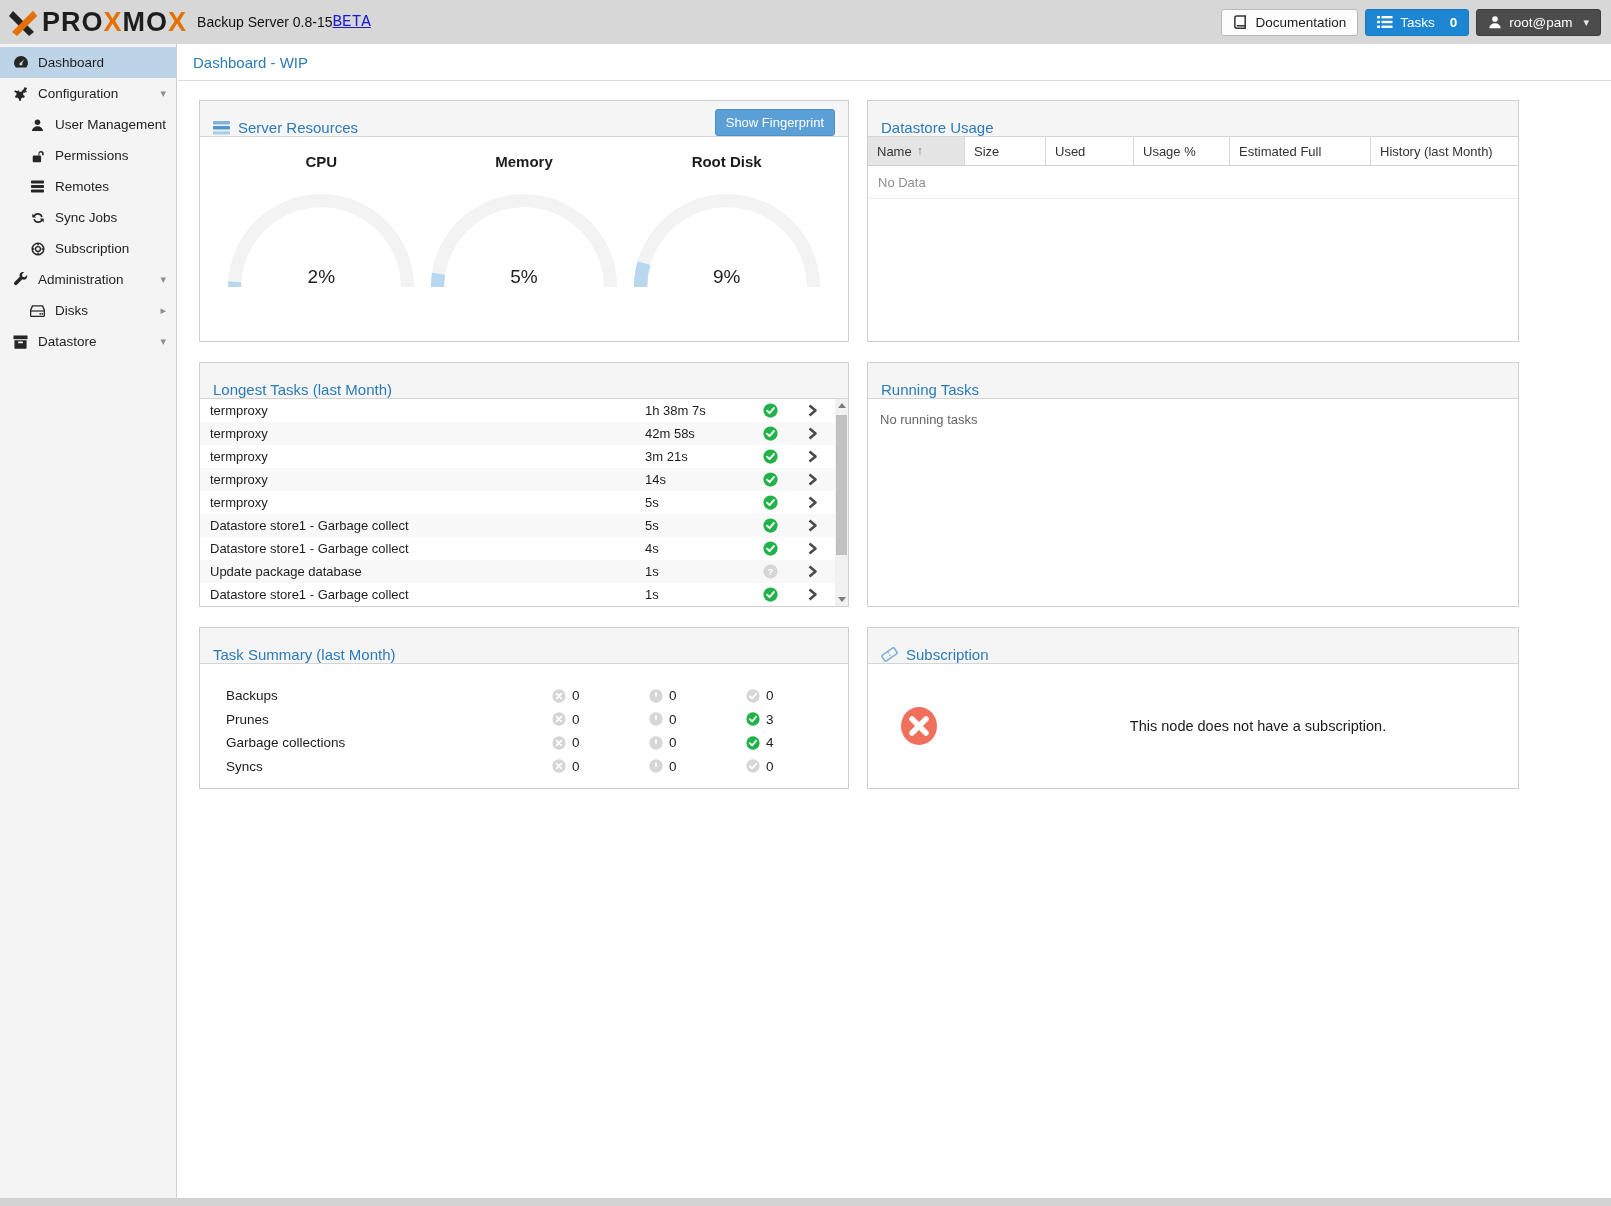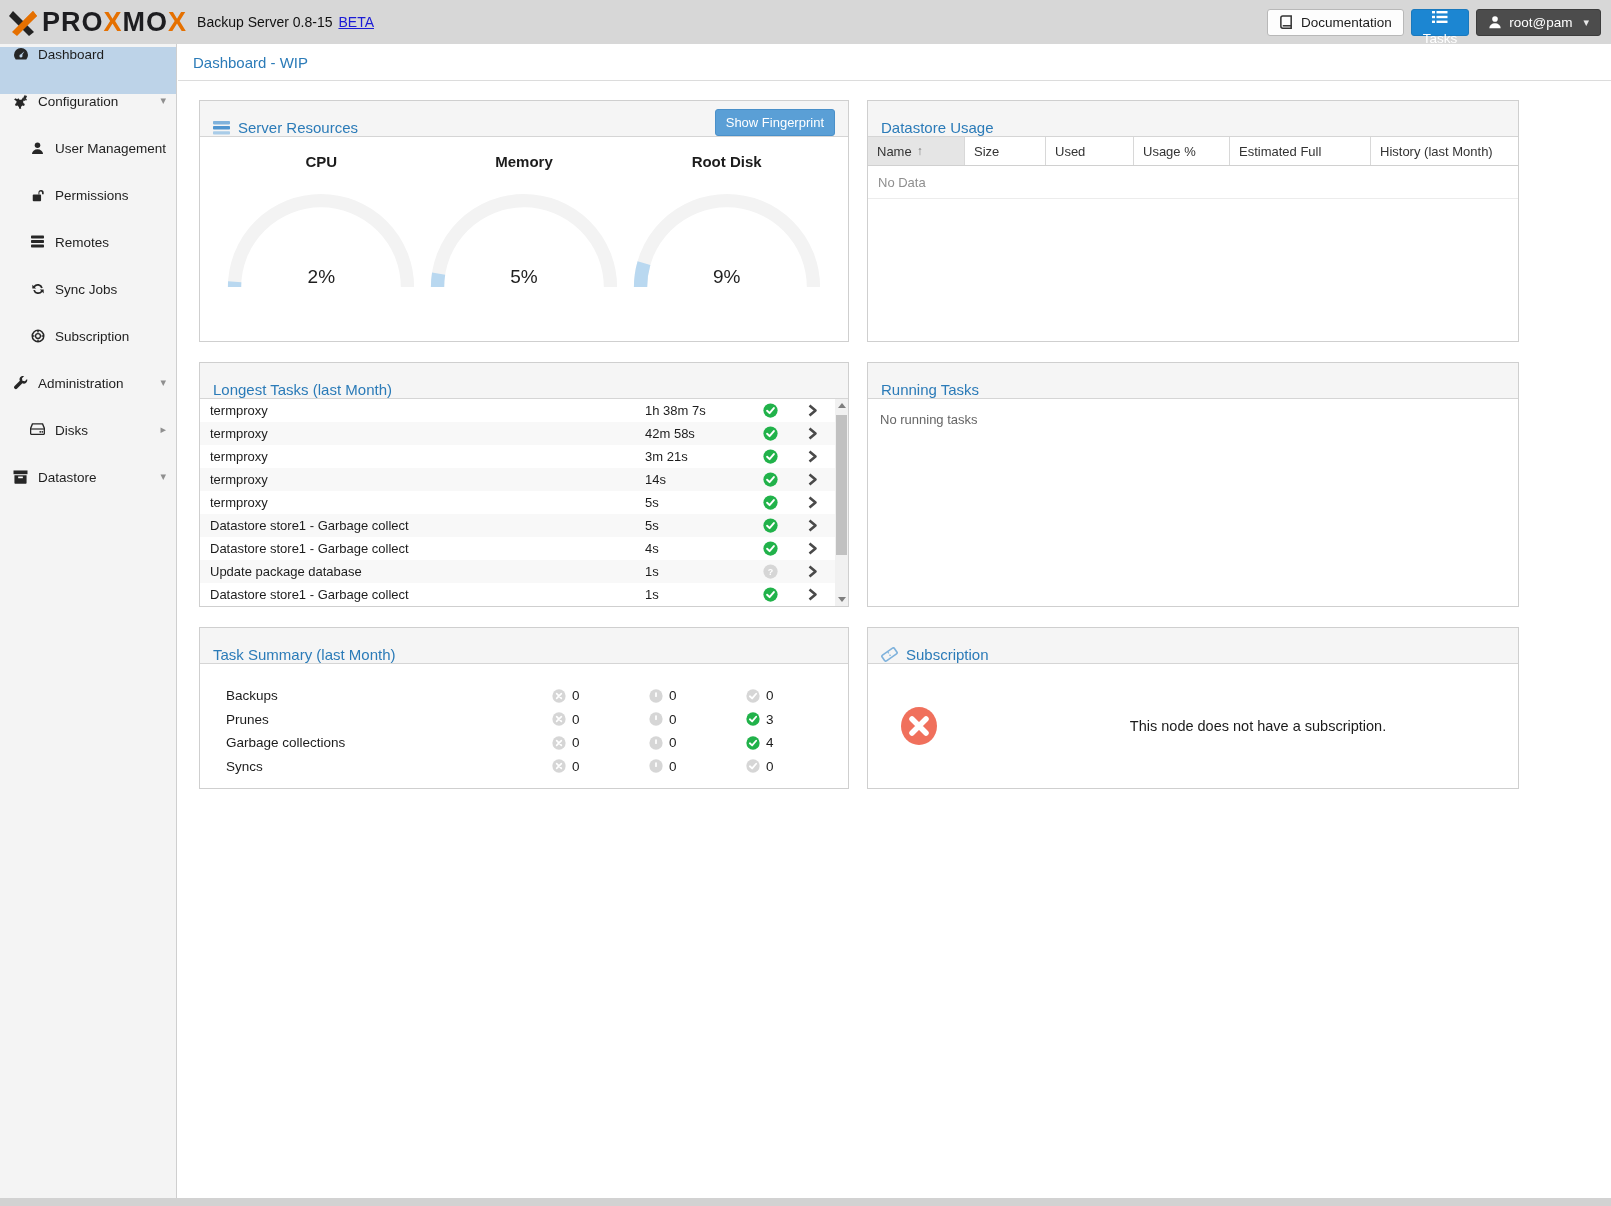--- a/index.html
+++ b/index.html
@@ -5,32 +5,32 @@
   * { margin:0; padding:0; box-sizing:border-box; }
   html,body { width:1611px; height:1206px; font-family:"Liberation Sans", sans-serif; background:#fff; overflow:hidden; }
   svg { display:block; }
 
   
   .topbar { position:absolute; left:0; top:0; width:1611px; height:44px; background:#d7d7d7; display:flex; align-items:center; z-index:5; }
   .logo { display:flex; align-items:center; margin-left:8px;justify-content:flex-end; }
   .logo-word { font-size:27px; font-weight:900; letter-spacing:1px; margin-left:4px; color:#1d1d20; }
   .logo-word .lx { color:#e57000; }
   .app-title { font-size:14px; color:#111; margin-left:10px; }
-  .beta { font-size:14px; color:#1b1bd6; text-decoration:underline; margin-left:6px; cursor:pointer; }
+  .beta { font-size:16px; color:#1b1bd6; text-decoration:underline; cursor:pointer;font-family:Liberation Mono, monospace; }
   .tb-right { margin-left:auto; display:flex; align-items:center; gap:7px; margin-right:10px; }
   .tb-btn { height:27px; display:flex; align-items:center; gap:7px; padding:0 11px; border-radius:3px; font-size:13.5px; cursor:pointer; }
   .btn-doc { background:#fdfdfd; border:1px solid #b8b8b8; color:#1c1c1c; }
-  .btn-tasks { background:#1c86d2; border:1px solid #1a79bd; color:#fff;flex-direction:column; }
+  .btn-tasks { background:#1c86d2; border:1px solid #1a79bd; color:#fff; }
   .btn-tasks .badge { font-weight:bold; margin-left:8px; }
   .btn-user { background:#4c4c4c; border:1px solid #3c3c3c; color:#fff; }
   .caret { font-size:11px; color:#e8e8e8; margin-left:4px; }
 
   
   .sidebar { position:absolute; left:0; top:44px; width:177px; bottom:8px; background:#f4f4f4; border-right:1px solid #cfcfcf; padding-top:3px; }
-  .side-item { height:47px; display:flex; align-items:flex-start; font-size:13.5px; color:#1e1e1e; cursor:pointer; padding-left:12px; position:relative; }
+  .side-item { height:31px; display:flex; align-items:center; font-size:13.5px; color:#1e1e1e; cursor:pointer; padding-left:12px; position:relative; }
   .side-item.child { padding-left:29px; }
   .side-item.selected { background:#bdd3e8; }
   .side-ic { width:17px; margin-right:9px; color:#262626; display:flex; justify-content:center; }
   .side-arrow { position:absolute; right:10px; color:#8f8f8f; font-size:11px; }
 
   
   .content { position:absolute; left:178px; top:44px; right:0; bottom:8px; background:#fff; }
   .page-head { height:37px; background:#fff; border-bottom:1px solid #dcdcdc; display:flex; align-items:center; padding-left:15px; font-size:15px; color:#2b7bb8; }
   .dash { display:grid; grid-template-columns:650px 652px; grid-template-rows:242px 245px 162px; gap:20px 18px; padding:19px 0 0 21px; }
 

